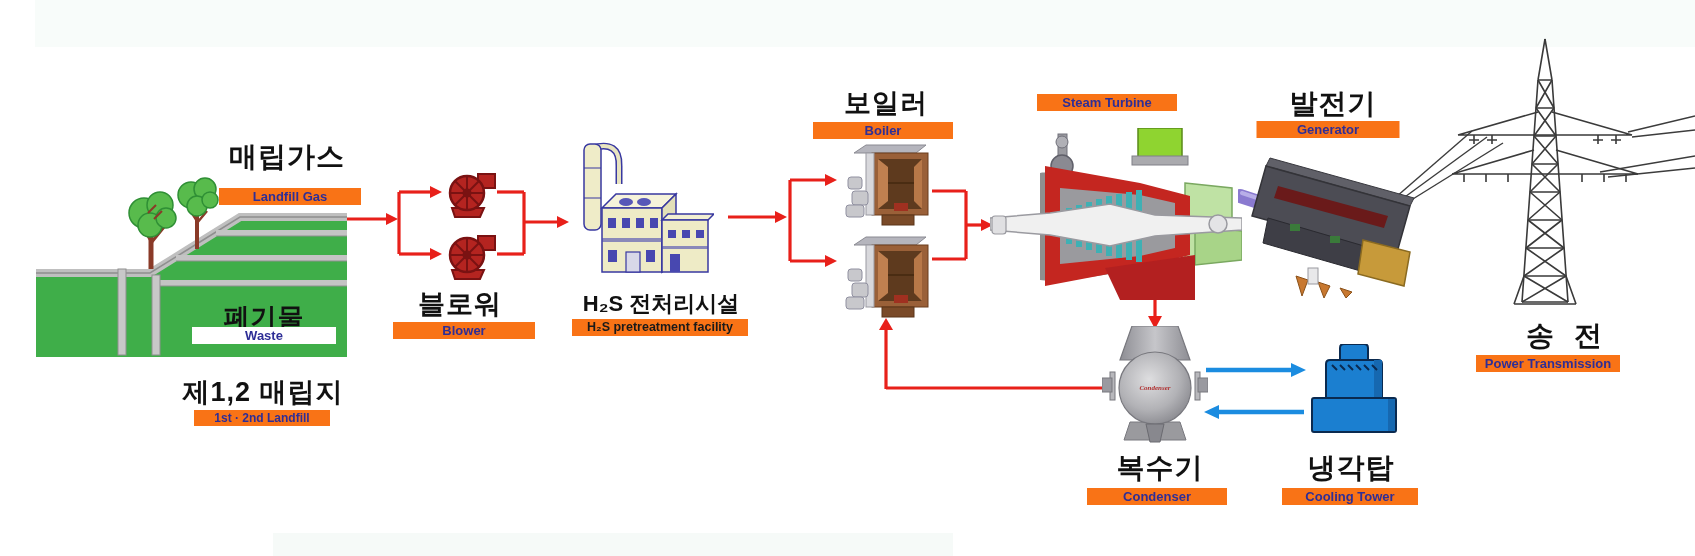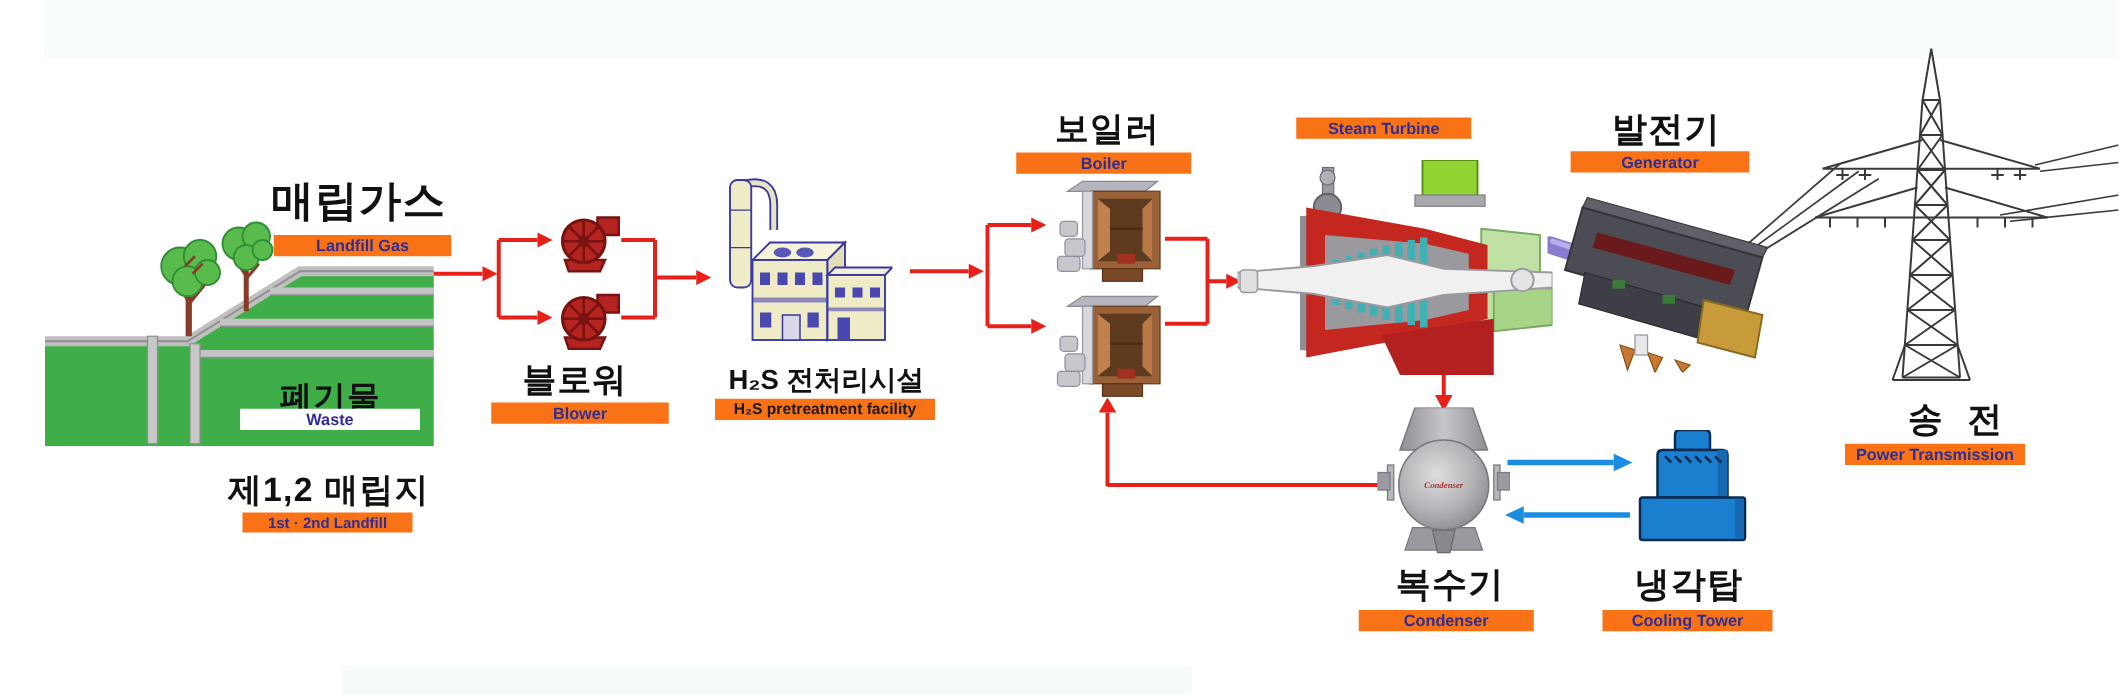--- a/index.html
+++ b/index.html
@@ -86,21 +86,21 @@
       <line x1="1396" y1="197" x2="1472" y2="131"></line>
       <line x1="1398" y1="202" x2="1487" y2="137"></line>
       <line x1="1400" y1="207" x2="1503" y2="143"></line>
       <line x1="1628" y1="132" x2="1695" y2="116"></line>
       <line x1="1632" y1="137" x2="1695" y2="130"></line>
       <line x1="1600" y1="172" x2="1695" y2="156"></line>
       <line x1="1608" y1="177" x2="1695" y2="168"></line>
     </g>
   </svg>
 
-  <div class="ktitle" style="left:287px;top:138px;font-size:34px;">매립가스</div>
+  <div class="ktitle" style="left:287px;top:138px;font-size:28px;">매립가스</div>
   <div class="badge" style="left:290px;top:188px;width:126px;">Landfill Gas</div>
 
   <svg class="illus" style="left:36px;top:161px;" width="312" height="196" viewBox="0 0 312 196">
     <polygon points="311,56 204,56 151,89 114,112 0,112 0,196 311,196" fill="#3fae49"></polygon>
     <path d="M311,56 L204,56 L151,89 L114,112 L0,112" fill="none" stroke="#bfbfbf" stroke-width="8"></path>
     <path d="M311,56 L204,56 L151,89 L114,112 L0,112" fill="none" stroke="#8f8f8f" stroke-width="1.5"></path>
     <g>
       <line x1="180" y1="72" x2="311" y2="72" stroke="#c4c4c4" stroke-width="6"></line>
       <line x1="180" y1="75" x2="311" y2="75" stroke="#8f8f8f" stroke-width="1.2"></line>
       <line x1="140" y1="97" x2="311" y2="97" stroke="#c4c4c4" stroke-width="6"></line>

